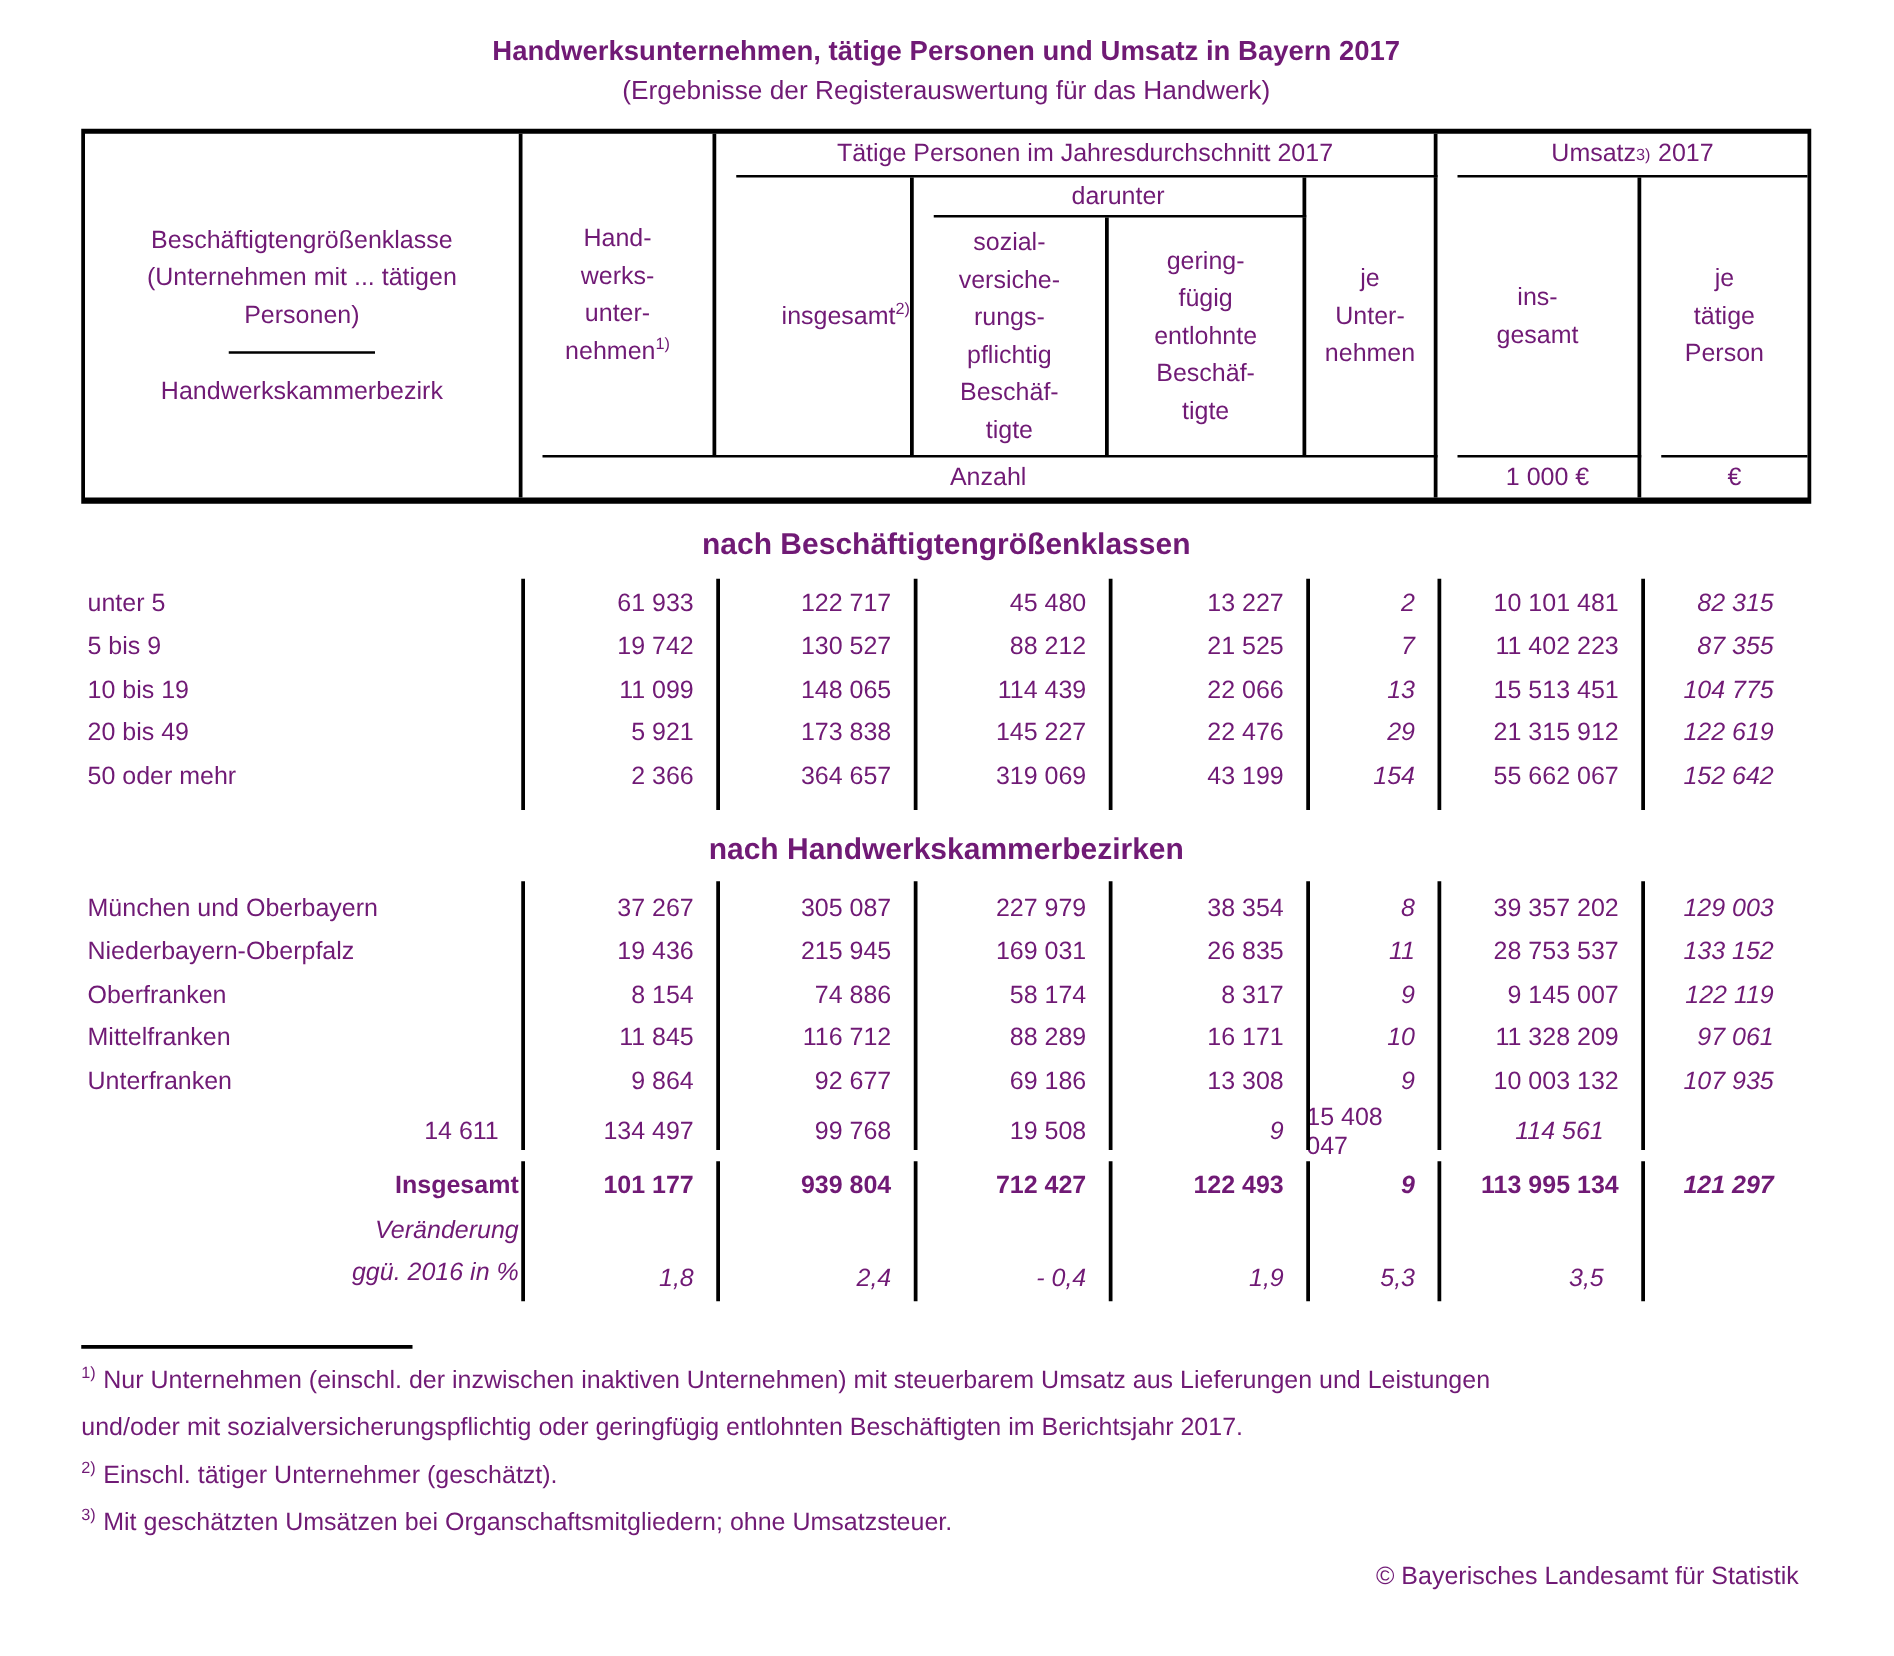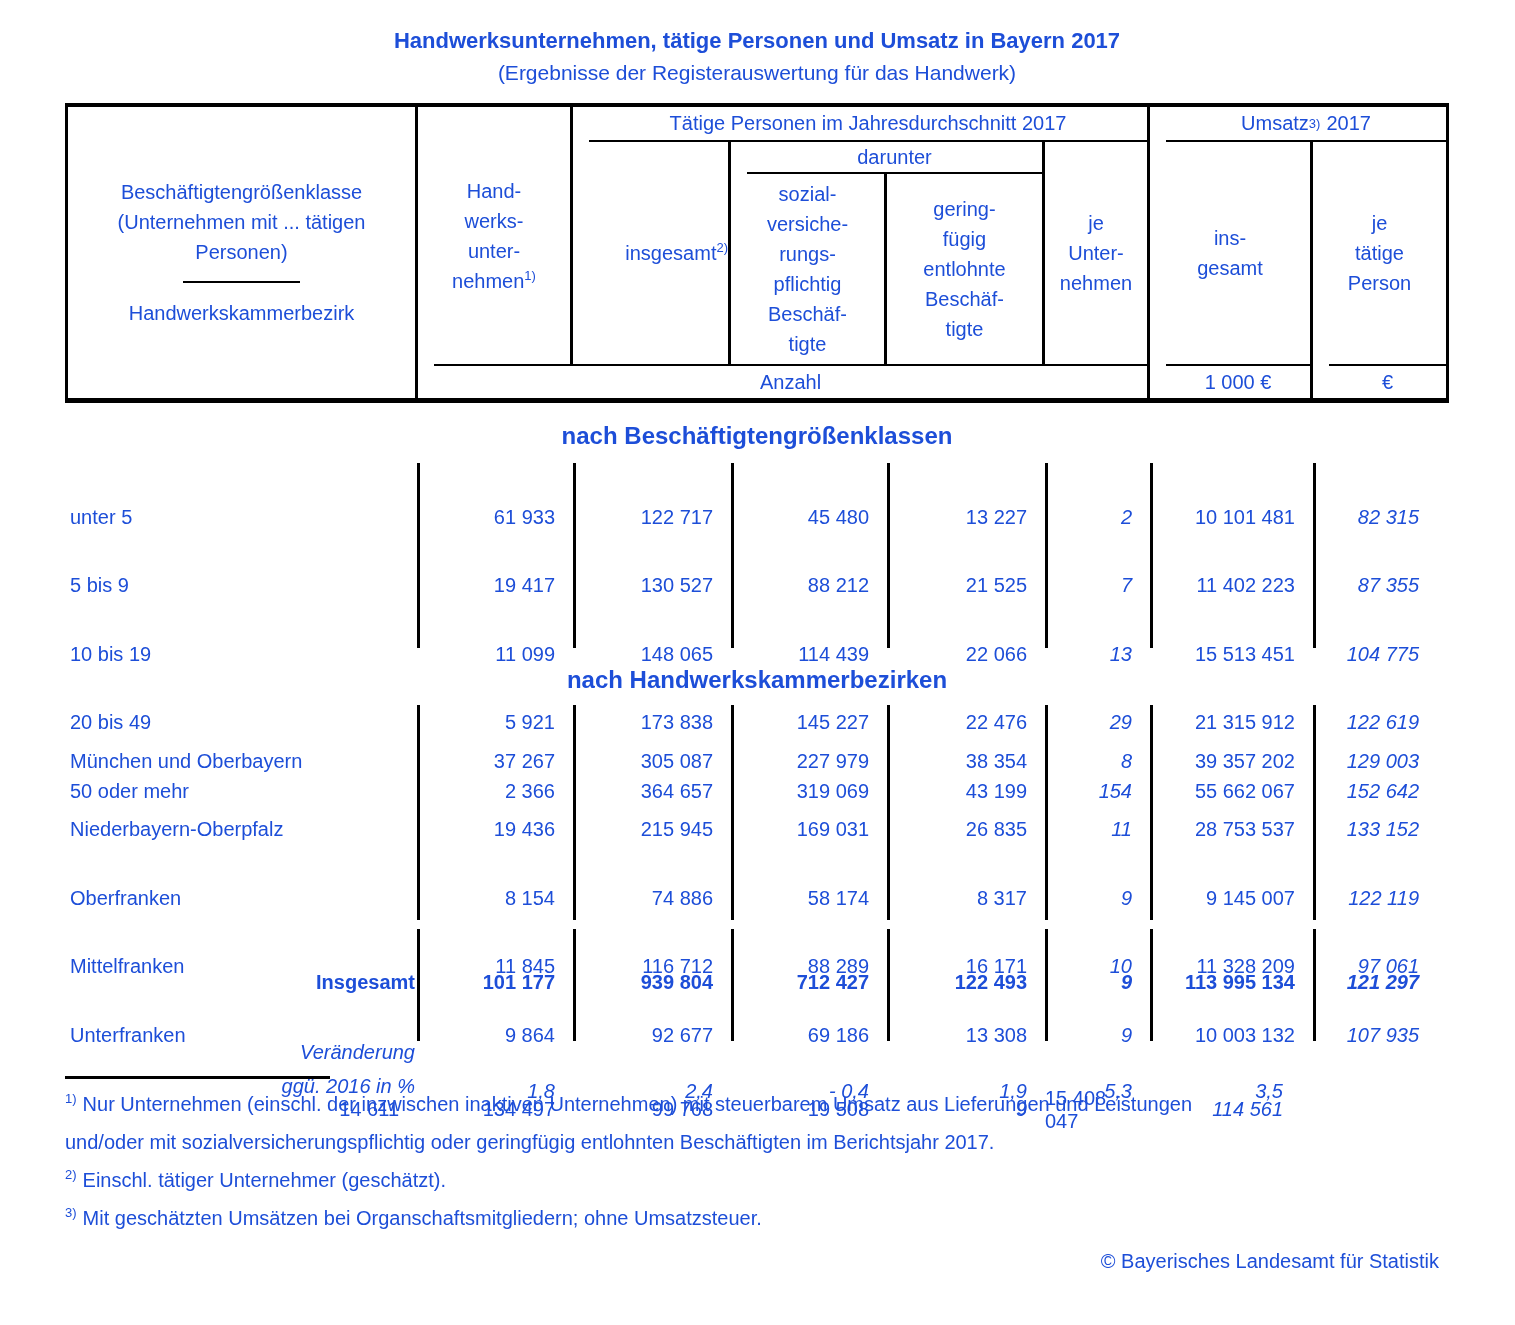--- a/index.html
+++ b/index.html
@@ -1,16 +1,16 @@
 <!DOCTYPE html>
 <html><head>
 <meta charset="utf-8">
 <style>
   html,body{margin:0;padding:0;background:#fff;}
-  .page{position:relative;width:1515px;height:1325px;background:#fff;color:#1d4ed8;
+  .page{position:relative;width:1515px;height:1325px;background:#fff;color:#701a75;
         font-family:"Liberation Sans","DejaVu Sans",sans-serif;font-size:20px;overflow:hidden;}
 
   .doc-title{position:absolute;left:65px;top:28px;width:1384px;text-align:center;
              font-size:22px;font-weight:bold;}
   .doc-subtitle{position:absolute;left:65px;top:61px;width:1384px;text-align:center;font-size:21px;}
 
   
   .thead{position:absolute;left:65px;top:103px;width:1384px;height:300px;box-sizing:border-box;
          border:3px solid #000;border-top-width:4px;border-bottom-width:5px;
          display:grid;grid-template-columns:350px 155px 158px 156px 158px 105px 163px 133px;
@@ -22,21 +22,21 @@
   .br{border-right:3px solid #000;}
   .bb{border-bottom:2px solid #000;}
   .bt{border-top:2px solid #000000;}
   sup{font-size:13px;line-height:0;vertical-align:super;}
   .c1sep{width:117px;height:2px;background:#000;margin:14px auto 15px auto;}
   .yr{margin-left:6px;}
 
   
   .sect{position:absolute;left:65px;width:1384px;}
   .vl{position:absolute;top:0;bottom:0;width:3px;background:#000;}
-  .trow{display:grid;grid-template-columns:352px 156px 158px 156px 158px 105px 163px 136px;height:34.5px;margin-top:34px;}
+  .trow{display:grid;grid-template-columns:352px 156px 158px 156px 158px 105px 163px 136px;height:34.5px;}
   .c{display:flex;align-items:center;}
   .lbl{justify-content:flex-start;padding-left:5px;}
   .num{justify-content:flex-end;padding-right:18px;}
   .num.last{padding-right:30px;}
   .it{font-style:italic;}
   .b{font-weight:bold;}
   .sec-head{position:absolute;left:65px;width:1384px;text-align:center;
             font-weight:bold;font-size:24px;line-height:26px;}
 
   
@@ -158,21 +158,21 @@
       <div class="c num">61 933</div>
       <div class="c num">122 717</div>
       <div class="c num">45 480</div>
       <div class="c num">13 227</div>
       <div class="c num it">2</div>
       <div class="c num">10 101 481</div>
       <div class="c num it last">82 315</div>
     </div>
     <div class="trow">
       <div class="c lbl">5 bis 9</div>
-      <div class="c num">19 417</div>
+      <div class="c num">19 742</div>
       <div class="c num">130 527</div>
       <div class="c num">88 212</div>
       <div class="c num">21 525</div>
       <div class="c num it">7</div>
       <div class="c num">11 402 223</div>
       <div class="c num it last">87 355</div>
     </div>
     <div class="trow">
       <div class="c lbl">10 bis 19</div>
       <div class="c num">11 099</div>

